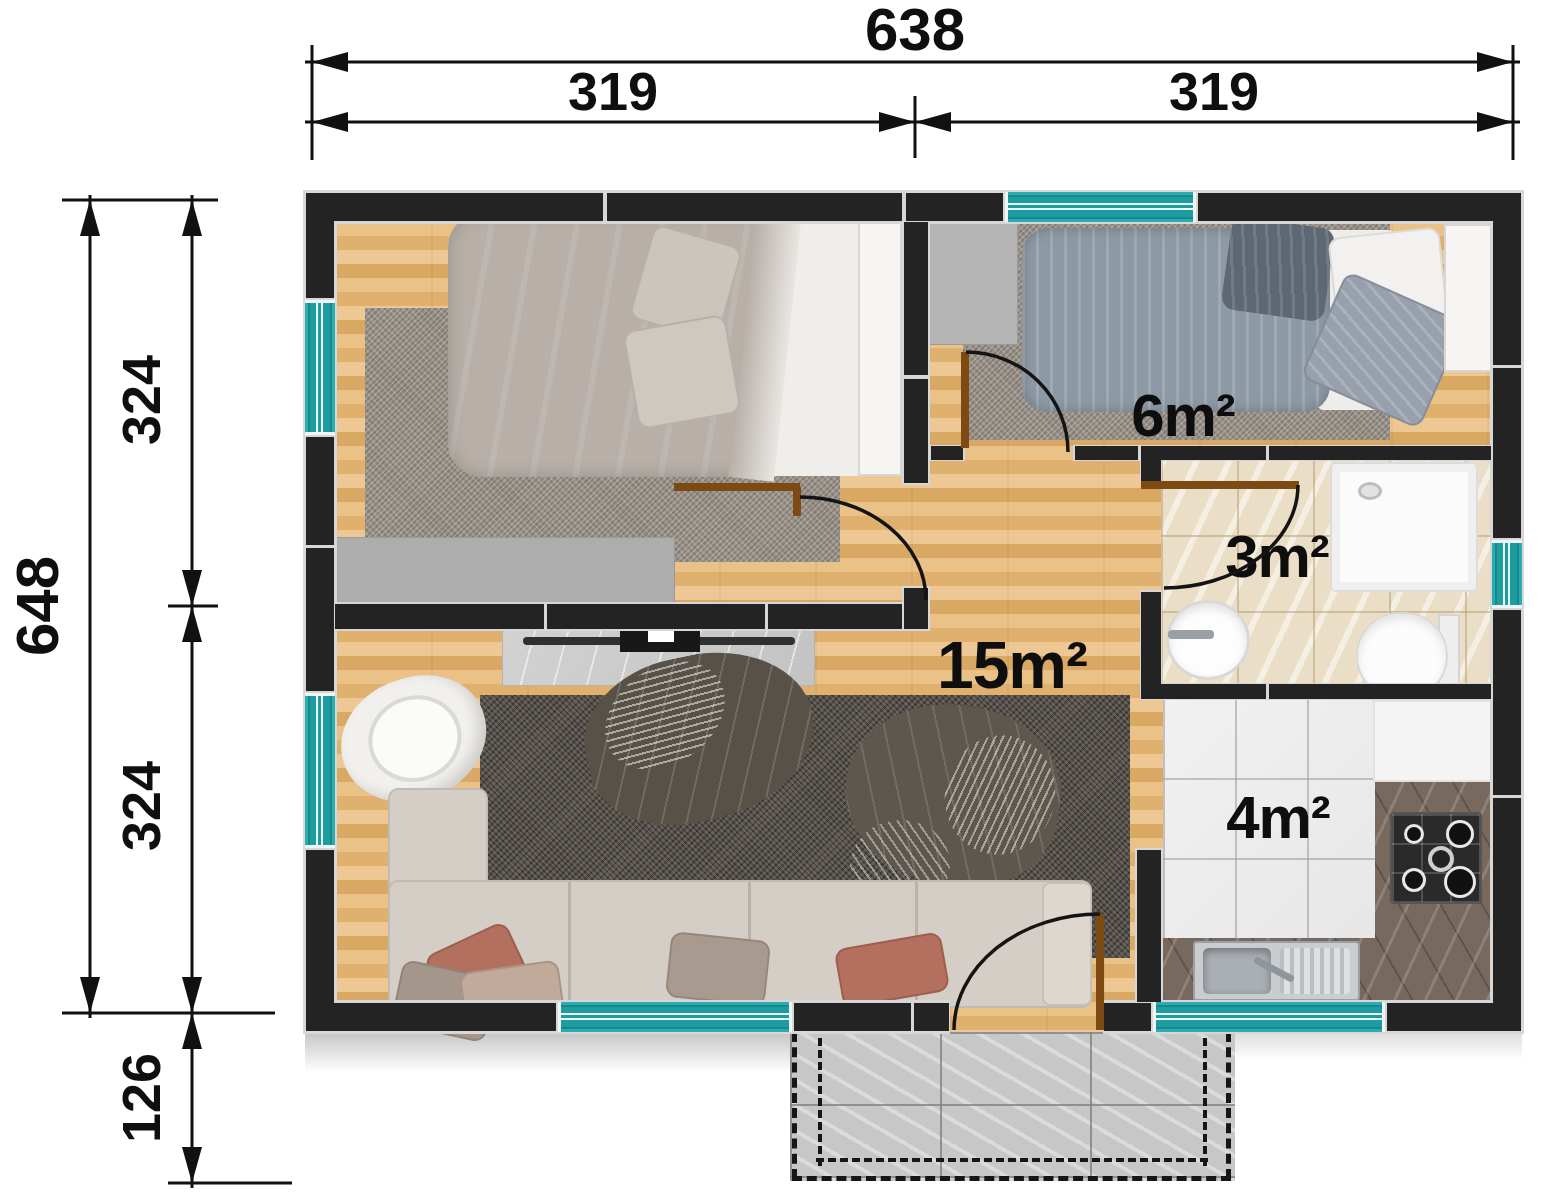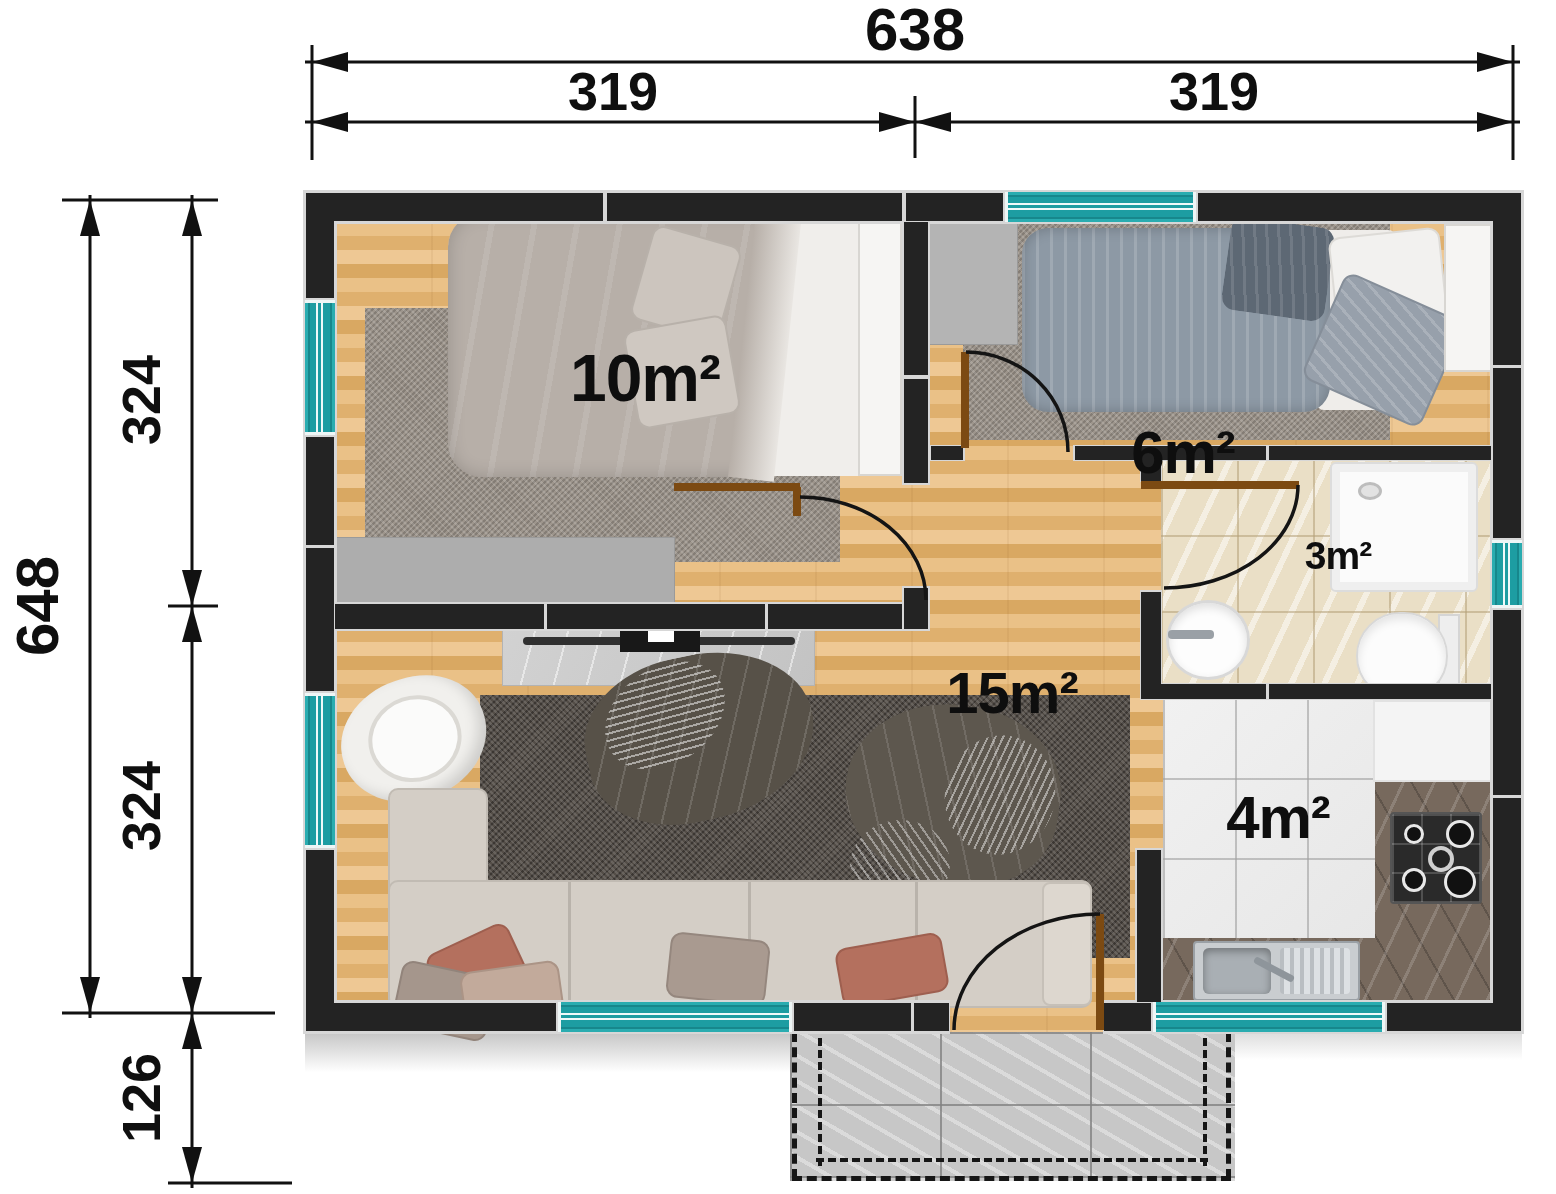--- a/index.html
+++ b/index.html
@@ -230,24 +230,23 @@
 
   <div class="abs wall" style="left:1137px;top:850px;width:24px;height:152px;"></div>
 
   <div class="abs winV" style="left:305px;top:300px;width:30px;height:135px;"></div>
   <div class="abs winV" style="left:305px;top:693px;width:30px;height:155px;"></div>
   <div class="abs winH" style="left:1005px;top:192px;width:191px;height:30px;"></div>
   <div class="abs winV" style="left:1492px;top:540px;width:30px;height:68px;"></div>
   <div class="abs winH" style="left:558px;top:1002px;width:234px;height:30px;"></div>
   <div class="abs winH" style="left:1153px;top:1002px;width:232px;height:30px;"></div>
 
-  <div class="room-label" style="left:645px;top:378px;font-size:66px;">10m²</div>
-  <div class="room-label" style="left:1183px;top:415px;font-size:60px;margin-top:37px;">6m²</div>
-  <div class="room-label" style="left:1338px;top:556px;font-size:39px;">3m²</div>
-  <div class="room-label" style="left:1012px;top:692px;font-size:58px;">15m²</div>
+  <div class="room-label" style="left:1183px;top:415px;font-size:60px;">6m²</div>
+  <div class="room-label" style="left:1277px;top:556px;font-size:60px;">3m²</div>
+  <div class="room-label" style="left:1012px;top:665px;font-size:66px;">15m²</div>
   <div class="room-label" style="left:1278px;top:817px;font-size:60px;">4m²</div>
 
   <svg class="abs" style="left:0;top:0;" width="1556" height="1194" viewBox="0 0 1556 1194">
 
     <g stroke="#7c4a12" stroke-width="8">
       <line x1="674" y1="487" x2="800" y2="487"></line>
       <line x1="797" y1="487" x2="797" y2="516"></line>
       <line x1="965" y1="352" x2="965" y2="448"></line>
       <line x1="1141" y1="485" x2="1299" y2="485"></line>
       <line x1="1100" y1="914" x2="1100" y2="1030"></line>

